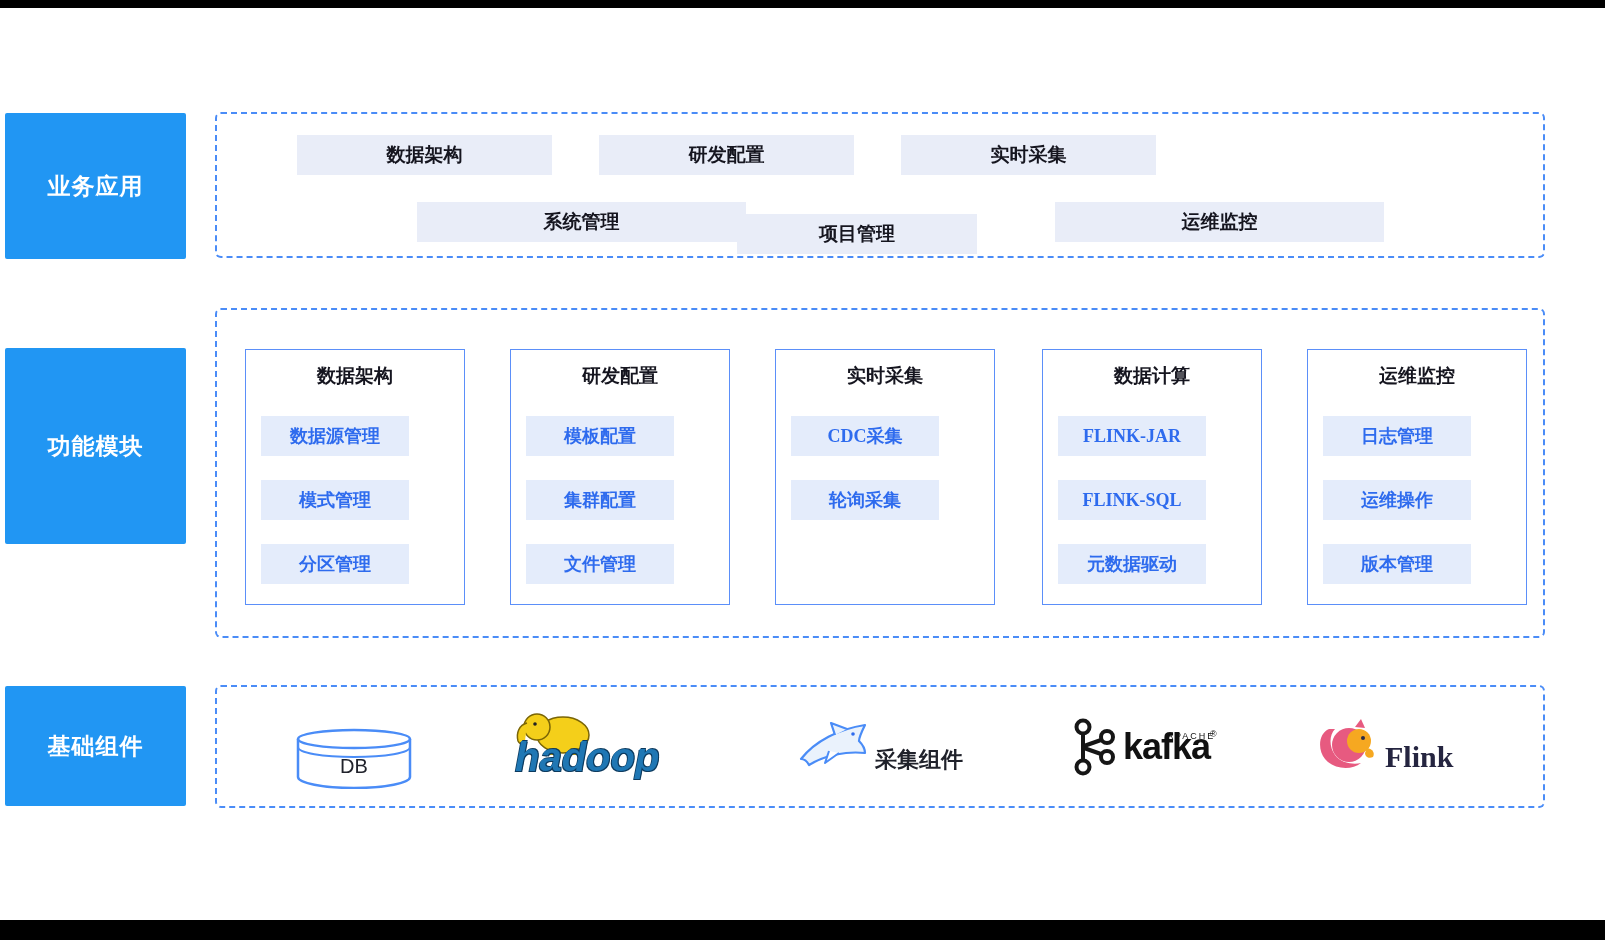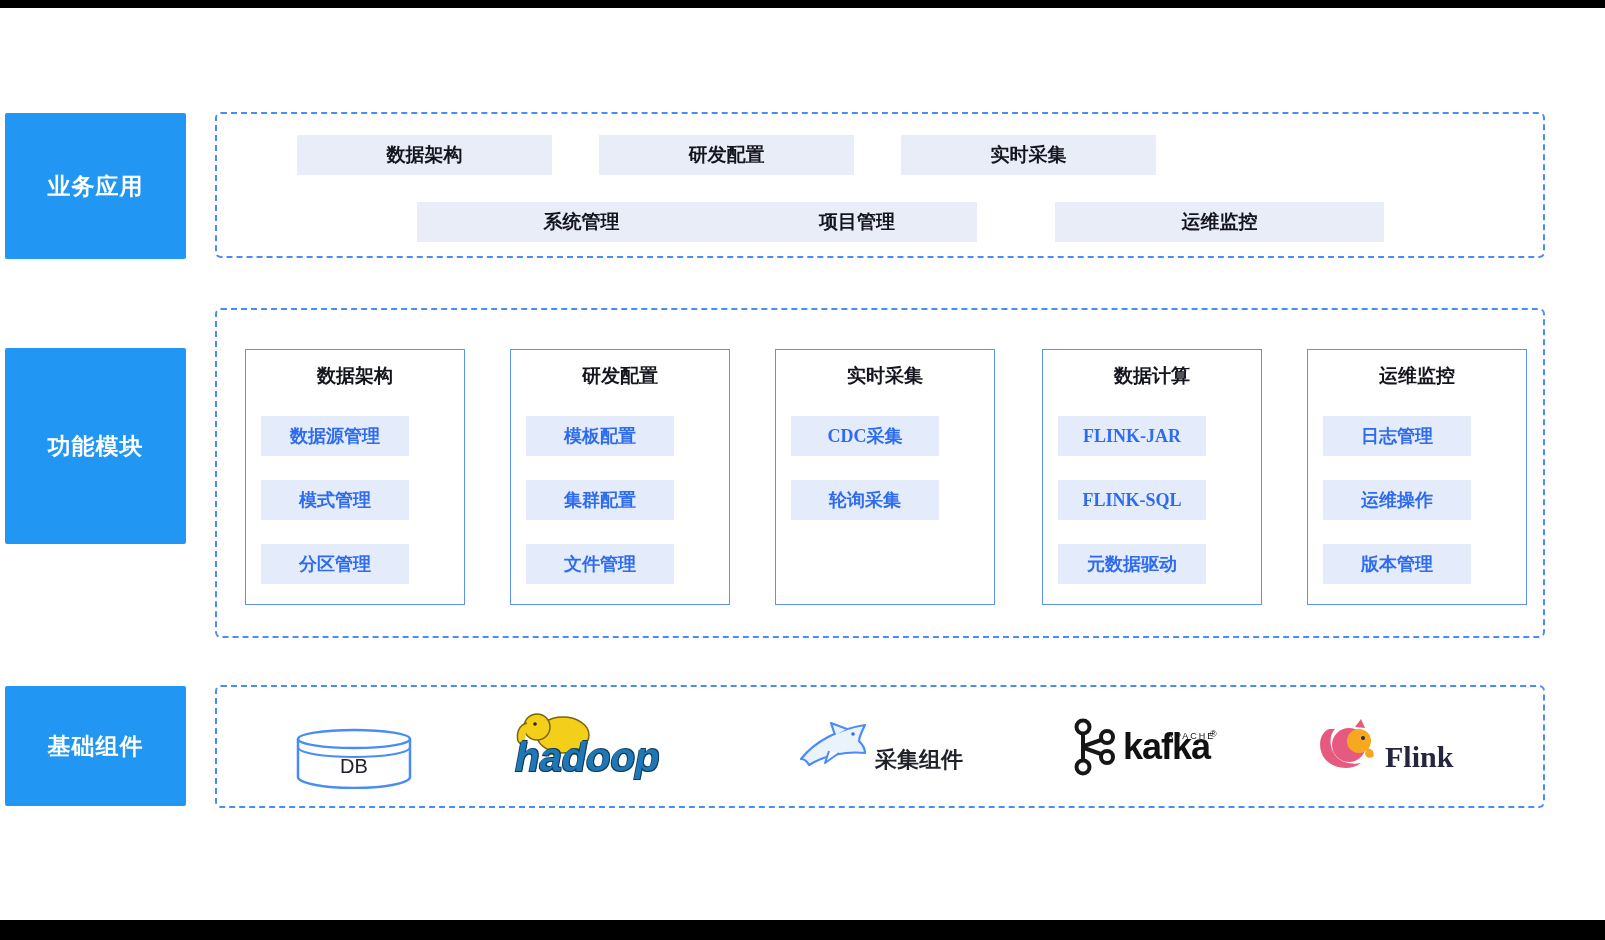--- a/index.html
+++ b/index.html
@@ -20,21 +20,21 @@
   #box-business{top:112px;height:146px;}
   #box-modules{top:308px;height:330px;}
   #box-components{top:685px;height:123px;}
 
   .chip{position:absolute;height:40px;background:#e9edf8;display:flex;align-items:center;
     justify-content:center;font-family:"Liberation Serif",serif;font-weight:bold;
     font-size:19px;color:#15151f;}
   .r1{top:21px;width:255px;}
   .r2{top:88px;width:329px;}
   #chip-b1{left:80px;} #chip-b2{left:382px;} #chip-b3{left:684px;} #chip-b4{left:998px;}
-  #chip-b5{left:200px;} #chip-b6{left:520px;width:240px;} #chip-b7{left:838px;}
+  #chip-b5{left:200px;} #chip-b6{left:520px;width:240px;margin-top:12px;} #chip-b7{left:838px;}
 
   .module-col{position:absolute;top:39px;width:220px;height:256px;background:#fff;
     border:1px solid #5b8ff9;box-sizing:border-box;}
   #col-0{left:28px;} #col-1{left:293px;} #col-2{left:558px;} #col-3{left:825px;} #col-4{left:1090px;}
   .module-title{margin-top:13px;text-align:center;font-family:"Liberation Serif",serif;
     font-weight:bold;font-size:19px;color:#15151f;}
   .module-item{position:absolute;left:15px;width:148px;height:40px;background:#e4ecfb;
     color:#2e6bee;font-family:"Liberation Serif",serif;font-weight:bold;font-size:18px;
     display:flex;align-items:center;justify-content:center;}
   .mi-0{top:66px;} .mi-1{top:130px;} .mi-2{top:194px;}

